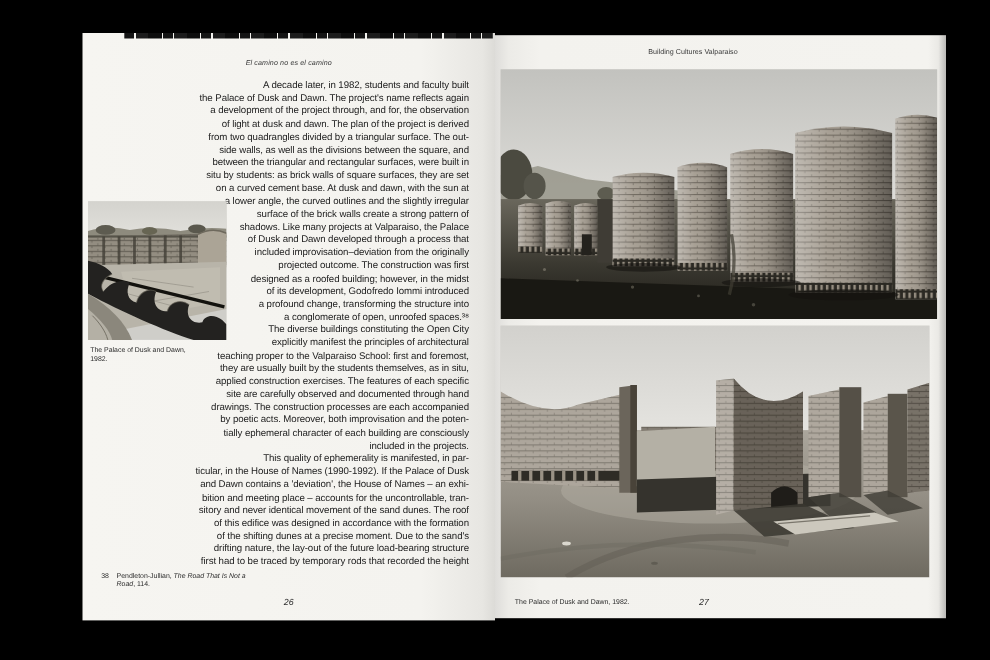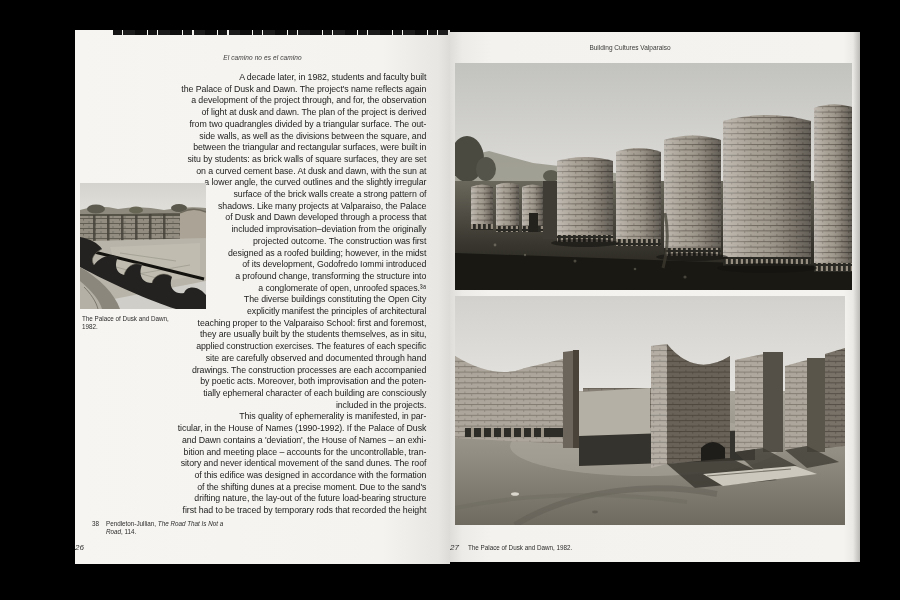--- a/index.html
+++ b/index.html
@@ -43,21 +43,21 @@
   }
   .caption-left{position:absolute;left:7px;top:285px;}
   .footnote{
     position:absolute;left:17px;top:490px;display:flex;
     font-size:6.3px;line-height:7.6px;color:#2c2c2c;
   }
   .footnote .fn-num{width:14px;flex:none;}
   .footnote .fn-text{width:122px;}
   .fn-italic{font-style:italic;}
   .page-number{
-    position:absolute;bottom:12px;font-size:8px;color:#2c2c2c;text-align:left;font-style:italic;
+    position:absolute;bottom:12px;font-size:8px;color:#2c2c2c;text-align:center;font-style:italic;
   }
   .pn-left{left:0;width:375px;}
   .pn-right{left:0;width:380px;bottom:10px;}
   .caption-right{position:absolute;left:18px;bottom:10px;white-space:normal;}
   .photo-top{
     position:absolute;left:5px;top:31px;width:397px;height:227px;background:#c9c8c4;overflow:hidden;
   }
   .photo-bottom{
     position:absolute;left:5px;top:264px;width:390px;height:229px;background:#cfcec9;overflow:hidden;
   }

